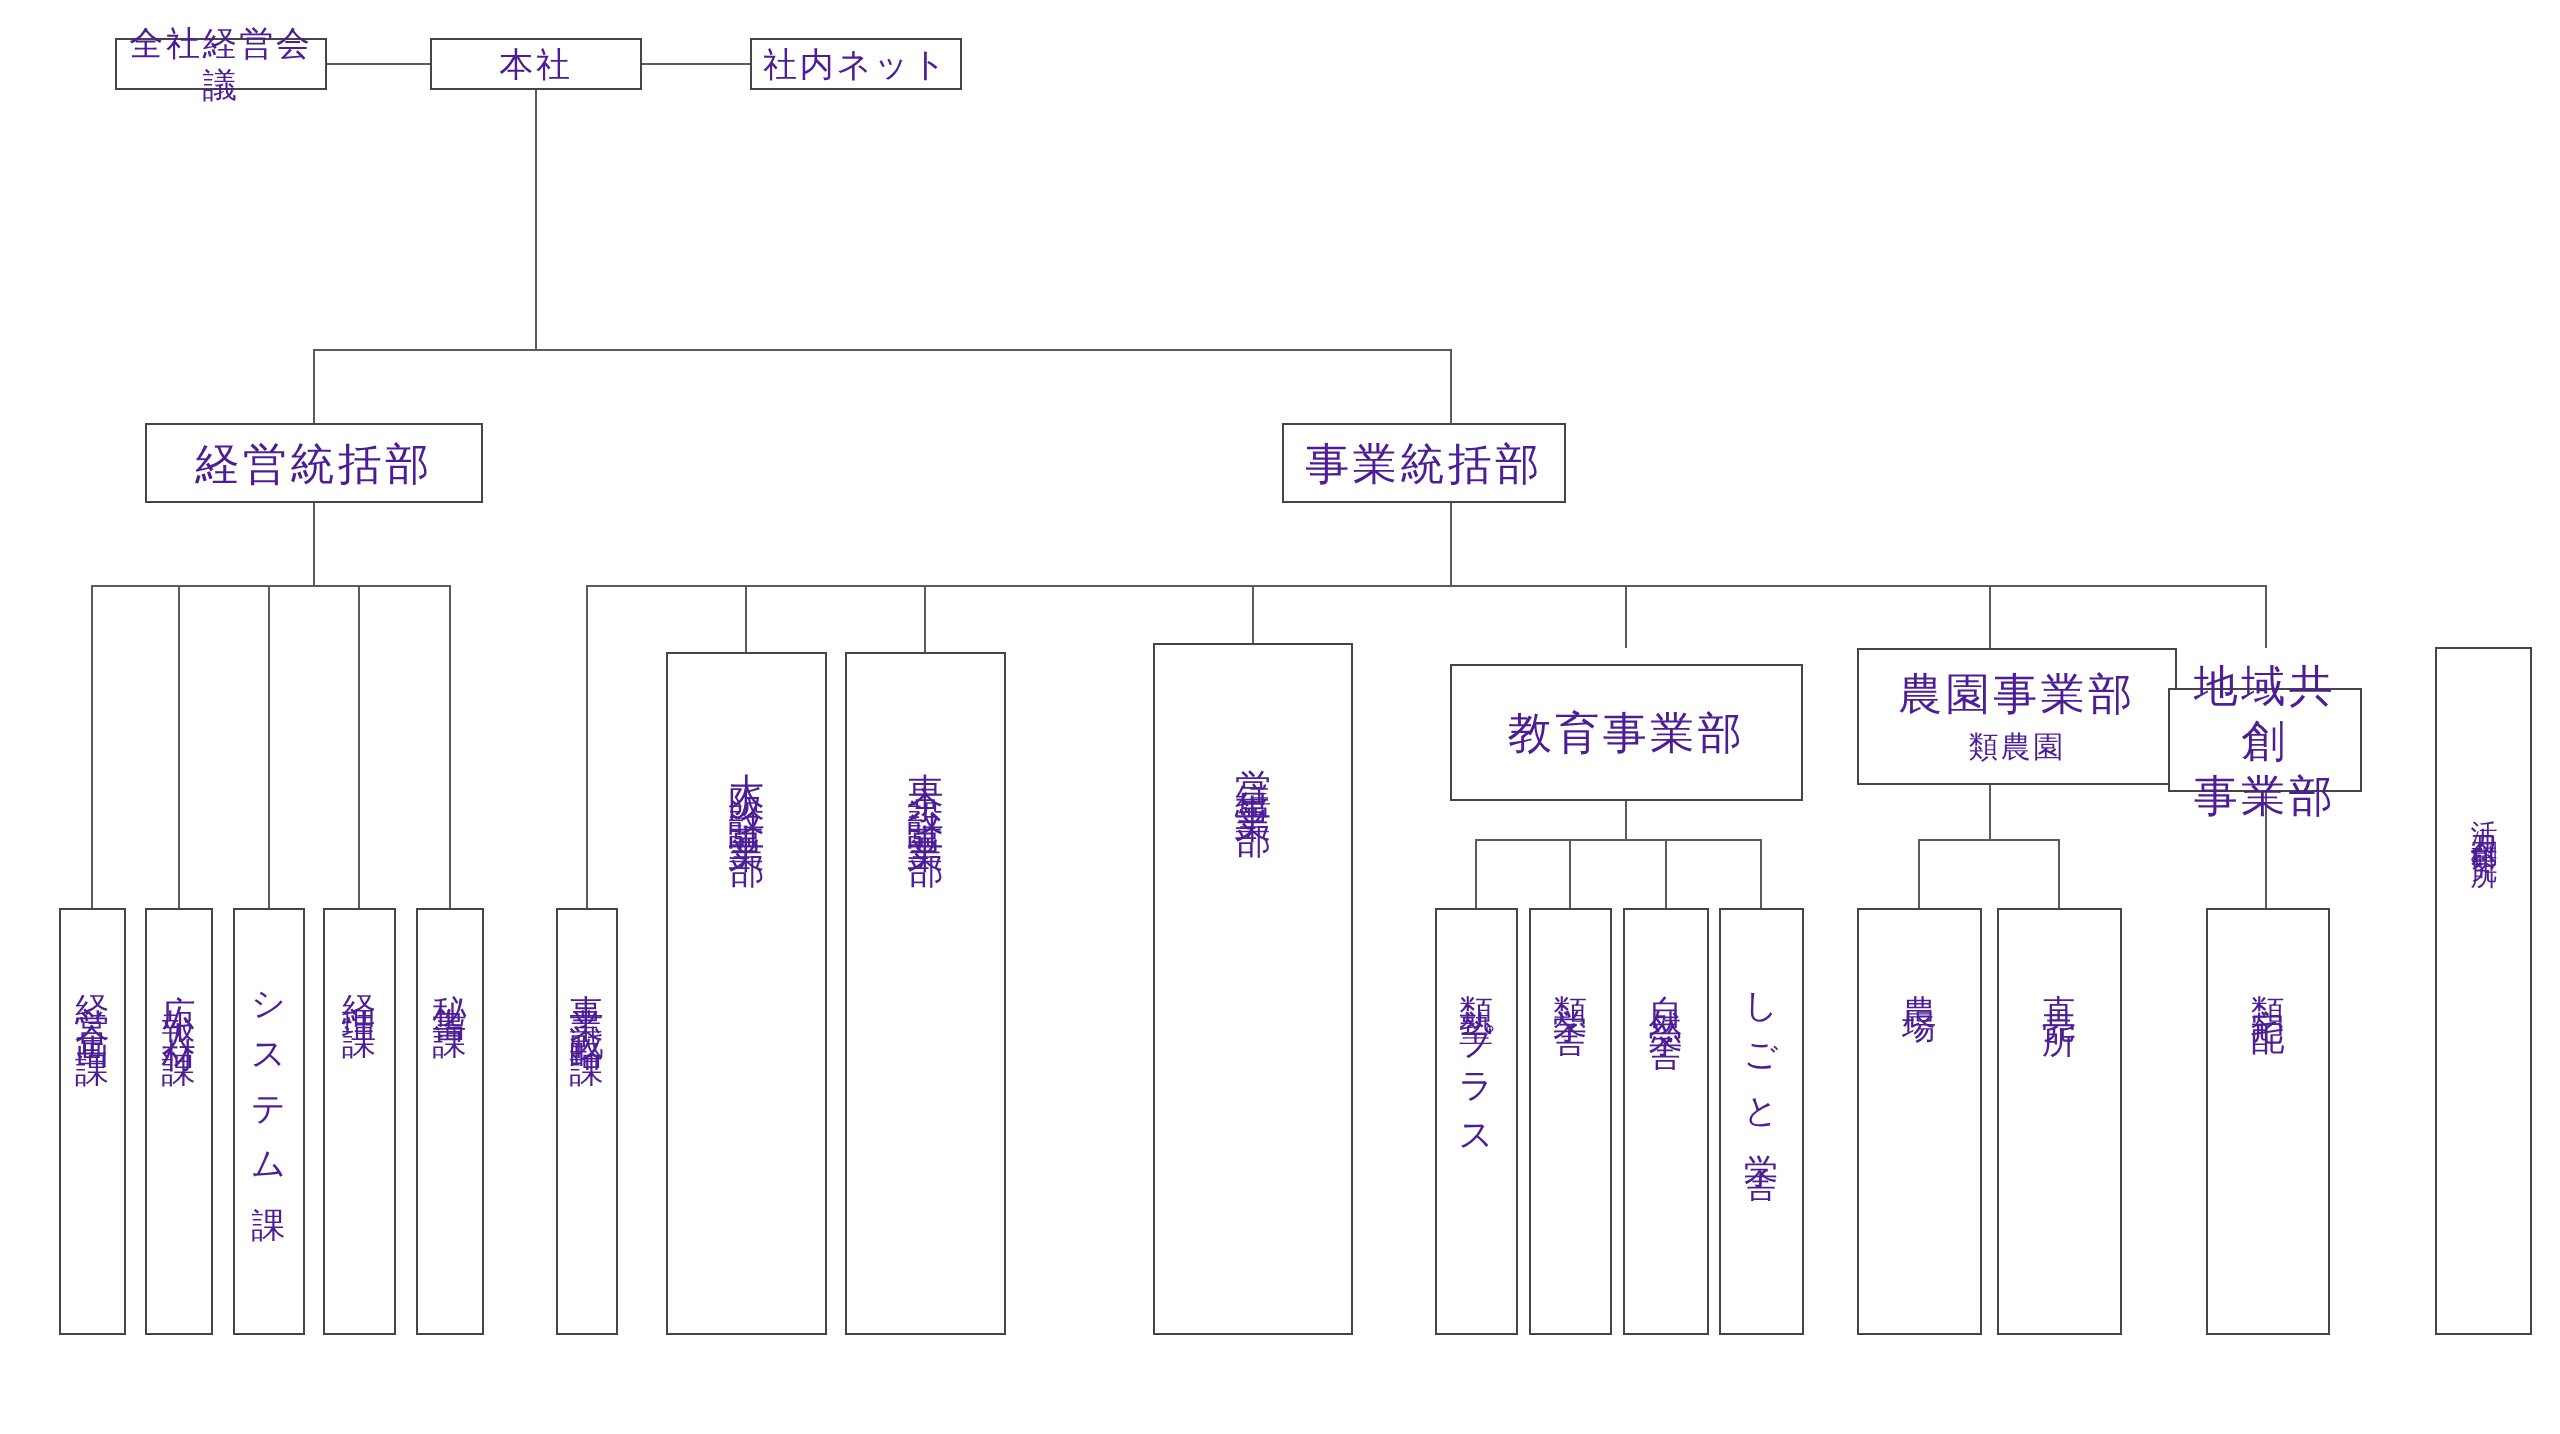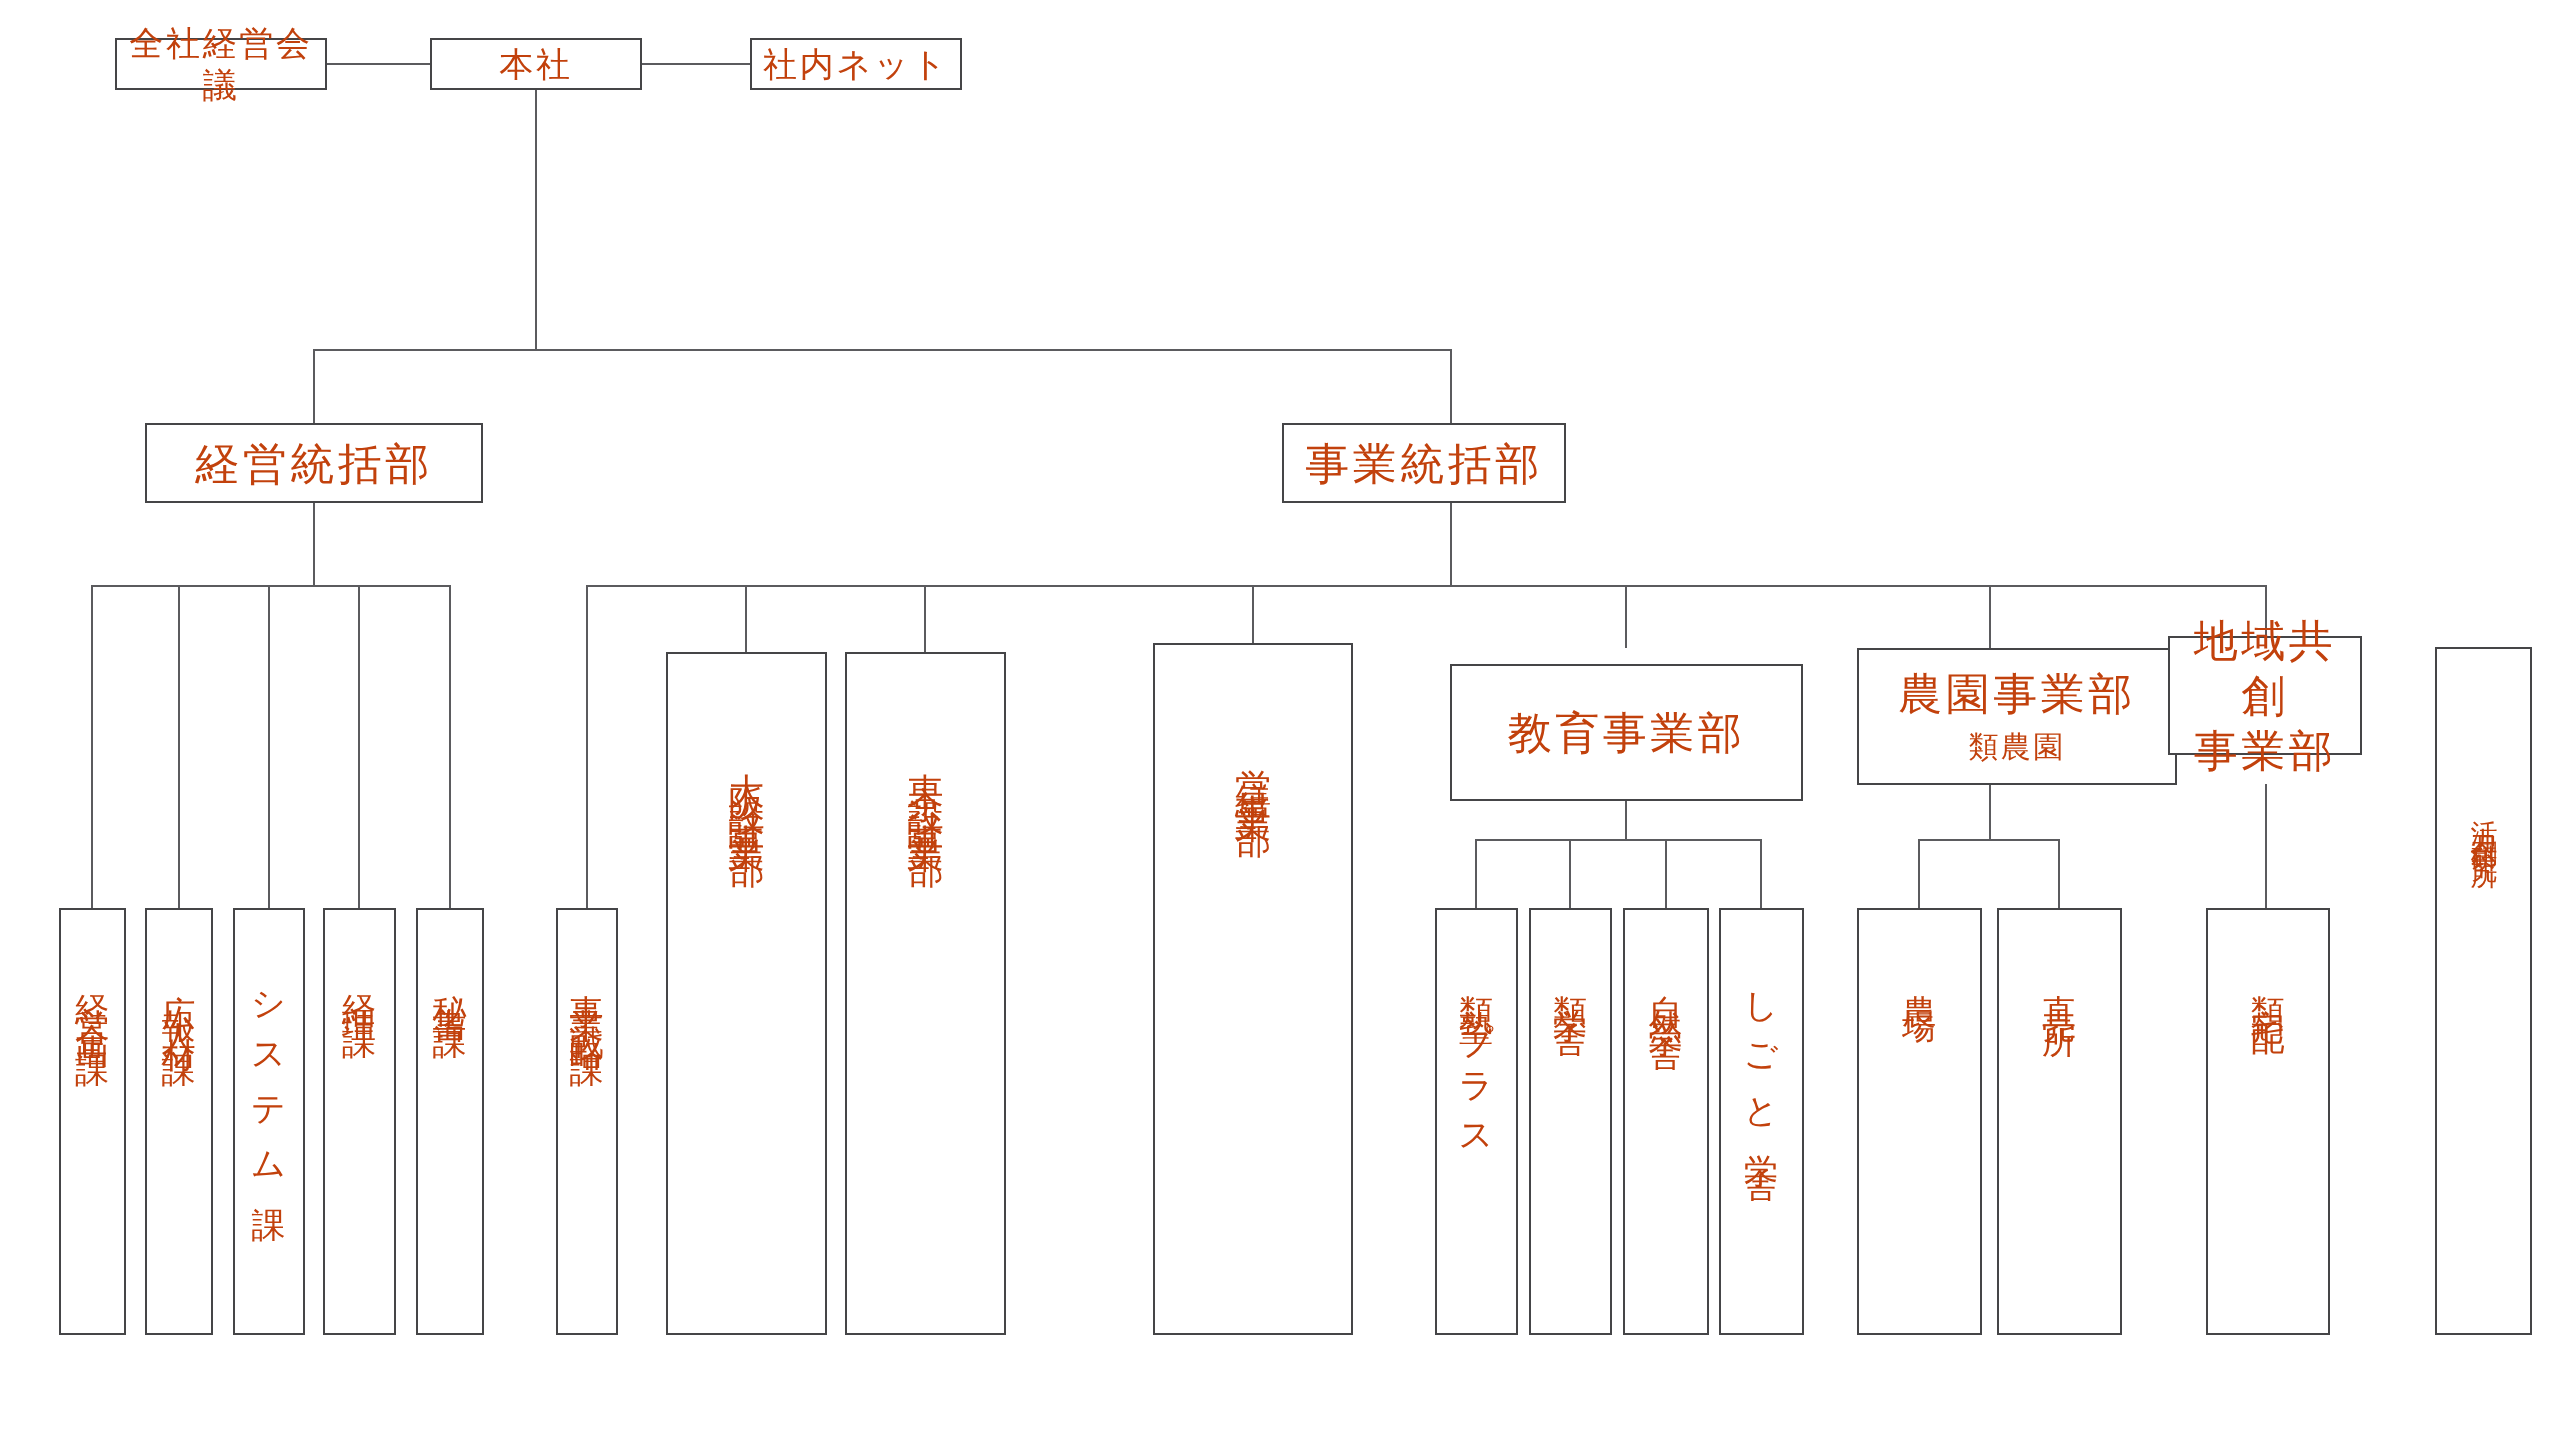--- a/index.html
+++ b/index.html
@@ -1,18 +1,18 @@
 <!DOCTYPE html>
 <html><head>
 <meta charset="utf-8">
 <style>
   html,body{margin:0;padding:0;background:#ffffff;}
   #canvas{
     position:relative;width:2560px;height:1434px;background:#ffffff;overflow:hidden;
-    font-family:"Liberation Sans","DejaVu Sans",sans-serif;color:#c2410c;
+    font-family:"Liberation Sans","DejaVu Sans",sans-serif;color:#4c1d95;
   }
   .box{
     position:absolute;box-sizing:border-box;border:2px solid #454547;background:#ffffff;
     display:flex;align-items:center;justify-content:center;
   }
   .hlabel{
     letter-spacing:0.08em;line-height:1.25;text-align:center;white-space:pre-line;
   }
   .f34{font-size:34px;}
   .f40{font-size:44px;}
@@ -119,21 +119,21 @@
   <div class="box vbox" style="left:1153px;top:643px;width:200px;height:692px">
     <span class="vlabel big mt95">営繕事業部</span>
   </div>
   <div class="box" style="left:1450px;top:664px;width:353px;height:137px">
     <span class="hlabel f40">教育事業部</span>
   </div>
   <div class="box stack" style="left:1857px;top:648px;width:320px;height:137px">
     <span class="hlabel f40">農園事業部</span>
     <span class="sublabel">類農園</span>
   </div>
-  <div class="box" style="left:2168px;top:636px;width:194px;height:119px">
+  <div class="box" style="left:2168px;top:688px;width:194px;height:104px">
     <span class="hlabel f40">地域共創
 事業部</span>
   </div>
 
   <div class="box vbox" style="left:1435px;top:908px;width:83px;height:427px">
     <span class="vlabel mt58">類塾プラス</span>
   </div>
   <div class="box vbox" style="left:1529px;top:908px;width:83px;height:427px">
     <span class="vlabel mt58">類学舎</span>
   </div>

